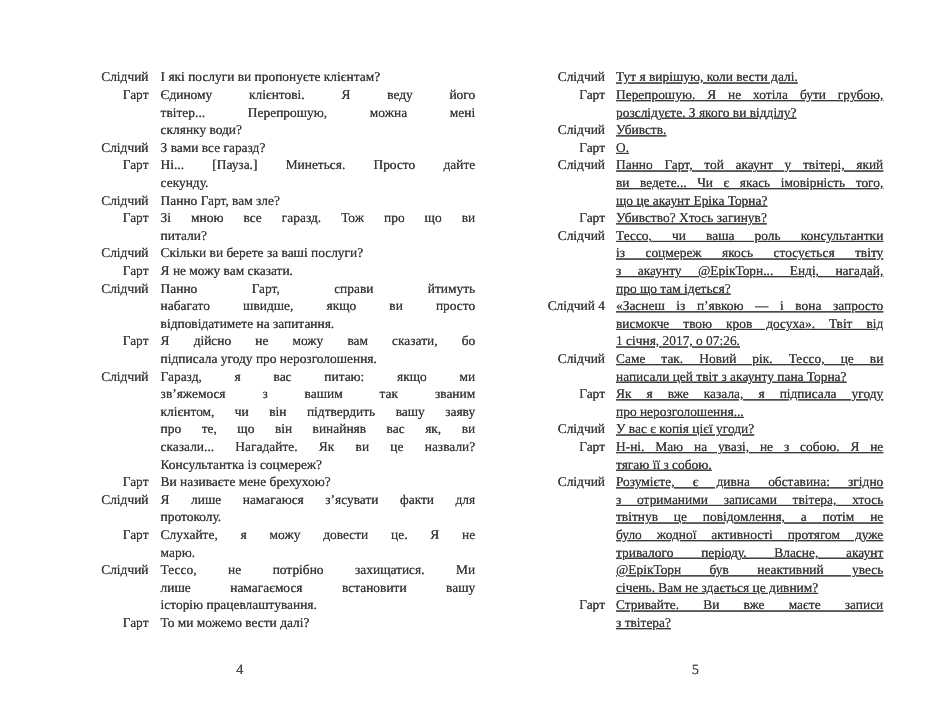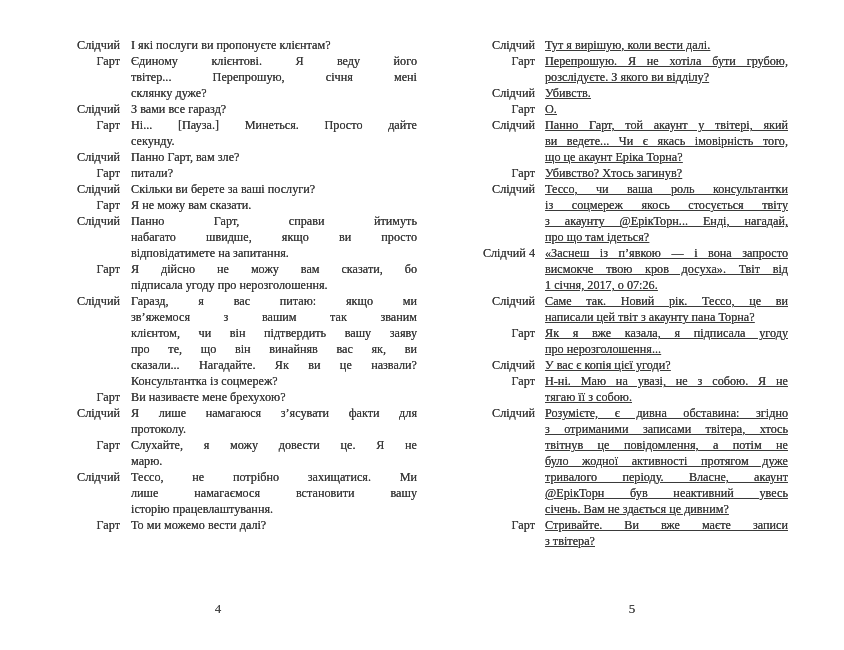--- a/index.html
+++ b/index.html
@@ -10,21 +10,22 @@
   }
   .sheet {
     position: relative;
     width: 844px; height: 650px;
     background: #ffffff;
     color: #3a3a3a;
     overflow: hidden;
   }
   .page {
     position: absolute;
-    top: 37px;
+    top: 62px;
+    margin-left: 15px;
   }
   .page-left  { left: 70px;  width: 347px; }
   .page-right { left: 477px; width: 311px; }
 
   .row { display: flex; align-items: flex-start; }
   .speaker {
     flex: none;
     text-align: right;
     font-size: 12.2px;
     line-height: 16px;
@@ -70,22 +71,22 @@
     <div class="speaker">Слідчий</div>
     <div class="speech">
             <div class="line">І які послуги ви пропонуєте клієнтам?</div>
           </div>
   </div>
 
   <div class="row">
     <div class="speaker">Гарт</div>
     <div class="speech">
             <div class="line">Єдиному клієнтові. Я веду його</div>
-            <div class="line">твітер... Перепрошую, січня мені</div>
-            <div class="line">склянку дуже?</div>
+            <div class="line">твітер... Перепрошую, можна мені</div>
+            <div class="line">склянку води?</div>
           </div>
   </div>
 
   <div class="row">
     <div class="speaker">Слідчий</div>
     <div class="speech">
             <div class="line">З вами все гаразд?</div>
           </div>
   </div>
 
@@ -100,20 +101,21 @@
   <div class="row">
     <div class="speaker">Слідчий</div>
     <div class="speech">
             <div class="line">Панно Гарт, вам зле?</div>
           </div>
   </div>
 
   <div class="row">
     <div class="speaker">Гарт</div>
     <div class="speech">
+            <div class="line">Зі мною все гаразд. Тож про що ви</div>
             <div class="line">питали?</div>
           </div>
   </div>
 
   <div class="row">
     <div class="speaker">Слідчий</div>
     <div class="speech">
             <div class="line">Скільки ви берете за ваші послуги?</div>
           </div>
   </div>

